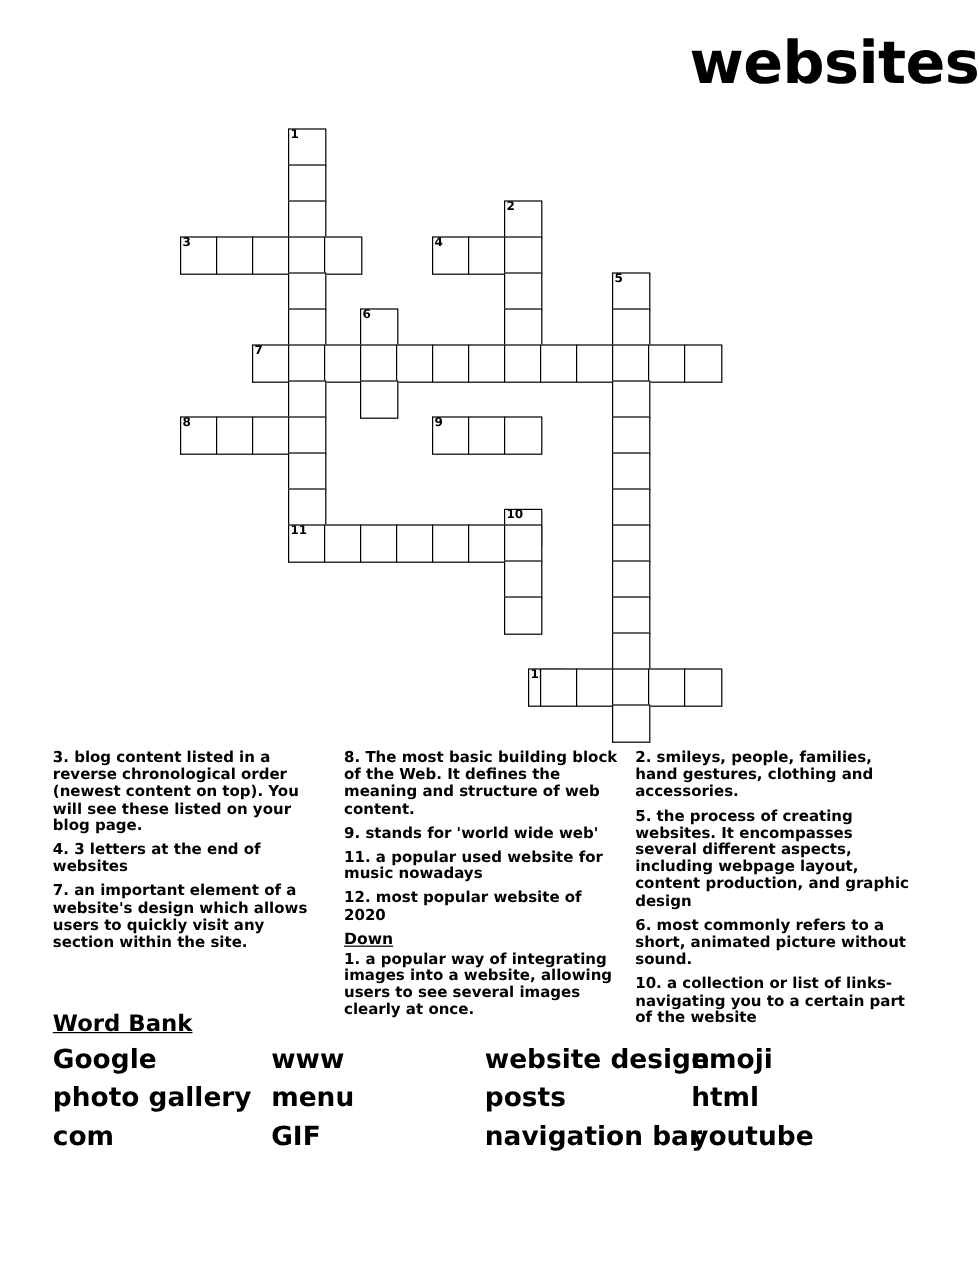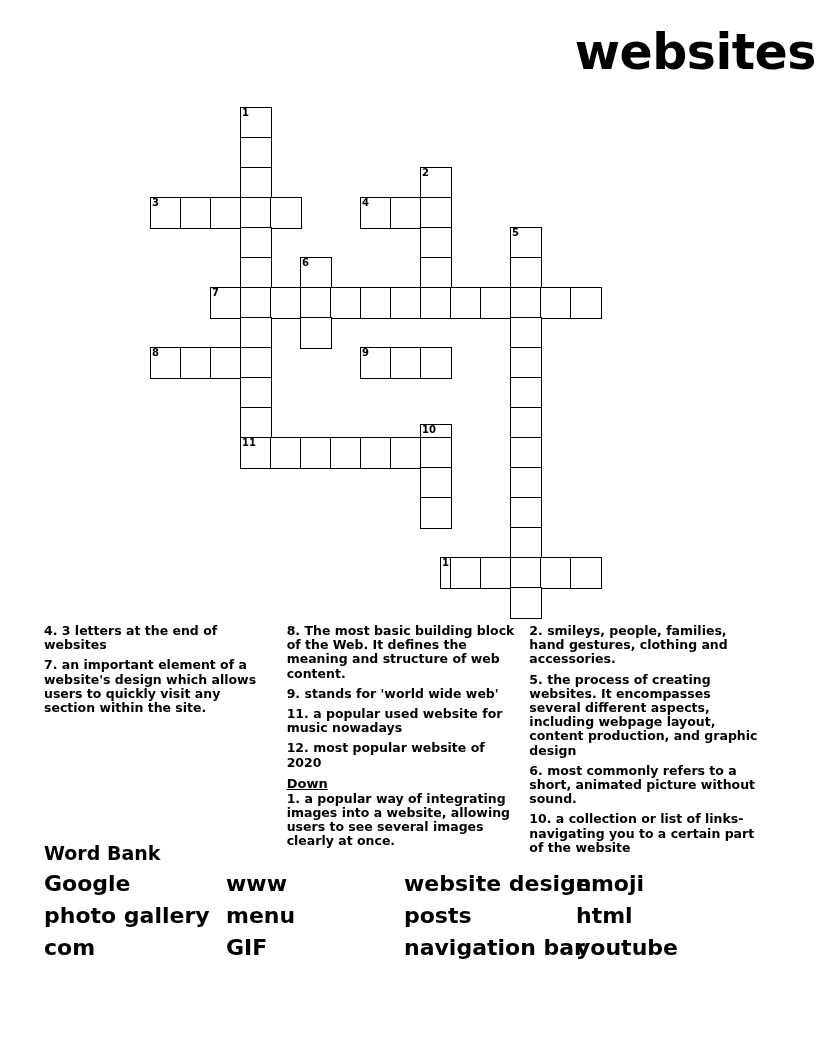--- a/index.html
+++ b/index.html
@@ -95,20 +95,21 @@
   
   #wordbank {
     position: absolute;
     left: 44px;
     top: 842px;
     width: 730px;
   }
   .wb-title {
     font-size: 19px;
     font-weight: bold;
+    text-decoration: underline;
     margin: 0 0 8px 0;
     line-height: 22px;
   }
   .wb-grid {
     display: grid;
     grid-template-columns: 182px 178px 172px 160px;
     row-gap: 9px;
   }
   .wb-word {
     font-size: 22px;
@@ -215,20 +216,21 @@
       <div class="cell" style="left: 510px; top: 457px;"></div>
       <div class="cell" style="left: 540px; top: 457px;"></div>
       <div class="cell" style="left: 570px; top: 457px;"></div>
       <div class="cell" style="left: 510px; top: 487px;"></div>
     </div>
 </div>
 
 <div id="clues">
   <div class="clue-col">
     <div id="col1-clues">
+        <p class="clue"><span class="cnum">3. </span><span>blog content listed in a reverse chronological order (newest content on top). You will see these listed on your blog page.</span></p>
         <p class="clue"><span class="cnum">4. </span><span>3 letters at the end of websites</span></p>
         <p class="clue"><span class="cnum">7. </span><span>an important element of a website's design which allows users to quickly visit any section within the site.</span></p>
       </div>
   </div>
   <div class="clue-col">
     <div id="col2-clues">
         <p class="clue"><span class="cnum">8. </span><span>The most basic building block of the Web. It defines the meaning and structure of web content.</span></p>
         <p class="clue"><span class="cnum">9. </span><span>stands for 'world wide web'</span></p>
         <p class="clue"><span class="cnum">11. </span><span>a popular used website for music nowadays</span></p>
         <p class="clue"><span class="cnum">12. </span><span>most popular website of 2020</span></p>

